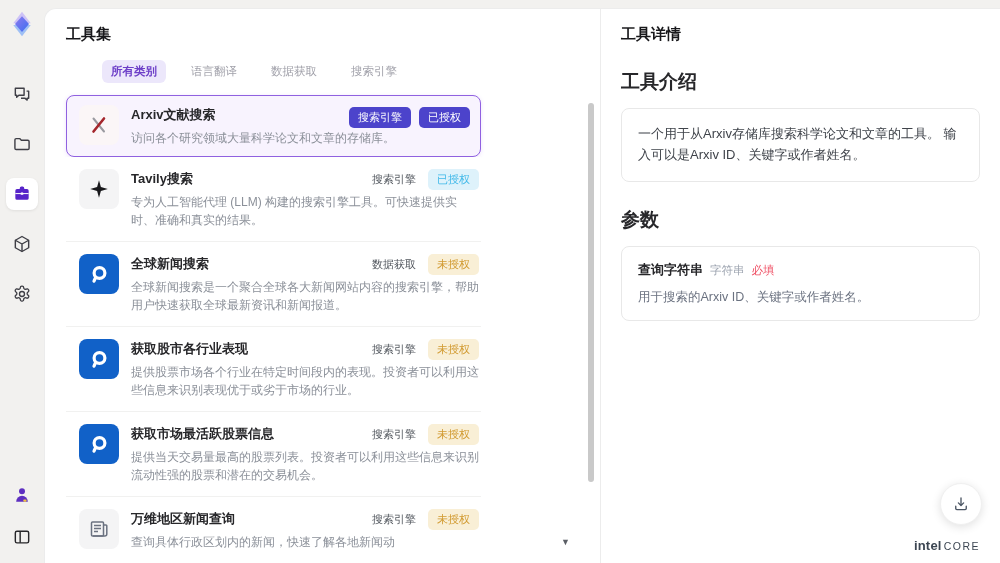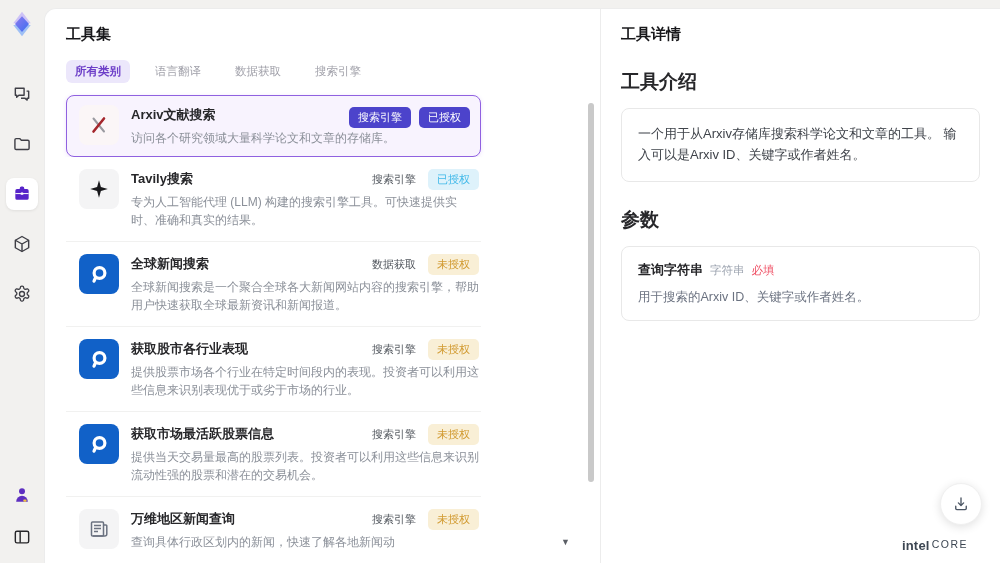--- a/index.html
+++ b/index.html
@@ -34,21 +34,21 @@
   .list-panel {
     width:556px; flex:none; border-right:1px solid #ececec;
     padding:16px 24px 0 21px; position:relative; overflow:hidden;
   }
   .list-title { font-size:15px; font-weight:bold; color:#18181b; margin-bottom:16px; }
   .tabs { display:flex; gap:16px; margin-bottom:12px; }
   .tab {
     font-size:11.5px; color:#a1a1aa; padding:4px 9px; border-radius:6px;
     cursor:pointer; white-space:nowrap;
   }
-  .tab.active { background:#ece7fb; color:#6d3fc8; font-weight:bold; }
+  .tab.active { background:#ece7fb; color:#6d3fc8; font-weight:bold;margin-left:36px; }
   .tools { width:415px; }
   .tool-card { position:relative; display:flex; gap:12px; cursor:pointer; }
   .tool-card.selected {
     border:1px solid #9061e0; background:#f8f3fe; border-radius:8px;
     padding:9px 12px; box-shadow:0 1px 4px rgba(124,58,237,.14);
   }
   .tool-card.row { padding:12px 2px 12px 13px; border-bottom:1px solid #f1f1f0; background:#fff; }
   .tool-icon {
     width:40px; height:40px; border-radius:8px; flex:none;
     display:flex; align-items:center; justify-content:center; overflow:hidden;
@@ -91,22 +91,22 @@
   .param-desc { font-size:12.5px; color:#6b7280; margin-top:10px; }
   
   .fab {
     position:absolute; right:18px; bottom:38px; width:42px; height:42px;
     border-radius:50%; background:#ffffff; border:1px solid #f0f0f0;
     box-shadow:0 2px 10px rgba(0,0,0,.12); display:flex; align-items:center;
     justify-content:center; cursor:pointer; z-index:10;
   }
   .fab svg { width:18px; height:18px; }
   .intel {
-    position:absolute; right:32px; bottom:10px; z-index:10;
-    color:#3c4652; display:flex; align-items:flex-start; gap:2px;
+    position:absolute; right:20px; bottom:10px; z-index:10;
+    color:#3c4652; display:flex; align-items:center; gap:2px;
   }
   .intel .p1 { font-size:13px; font-weight:bold; letter-spacing:.2px; }
   .intel .p2 { font-size:10.5px; letter-spacing:1.5px; font-weight:normal; }
 </style>
 </head>
 <body>
 
 <aside class="sidebar">
   <div class="logo">
     <svg viewBox="0 0 32 32">

